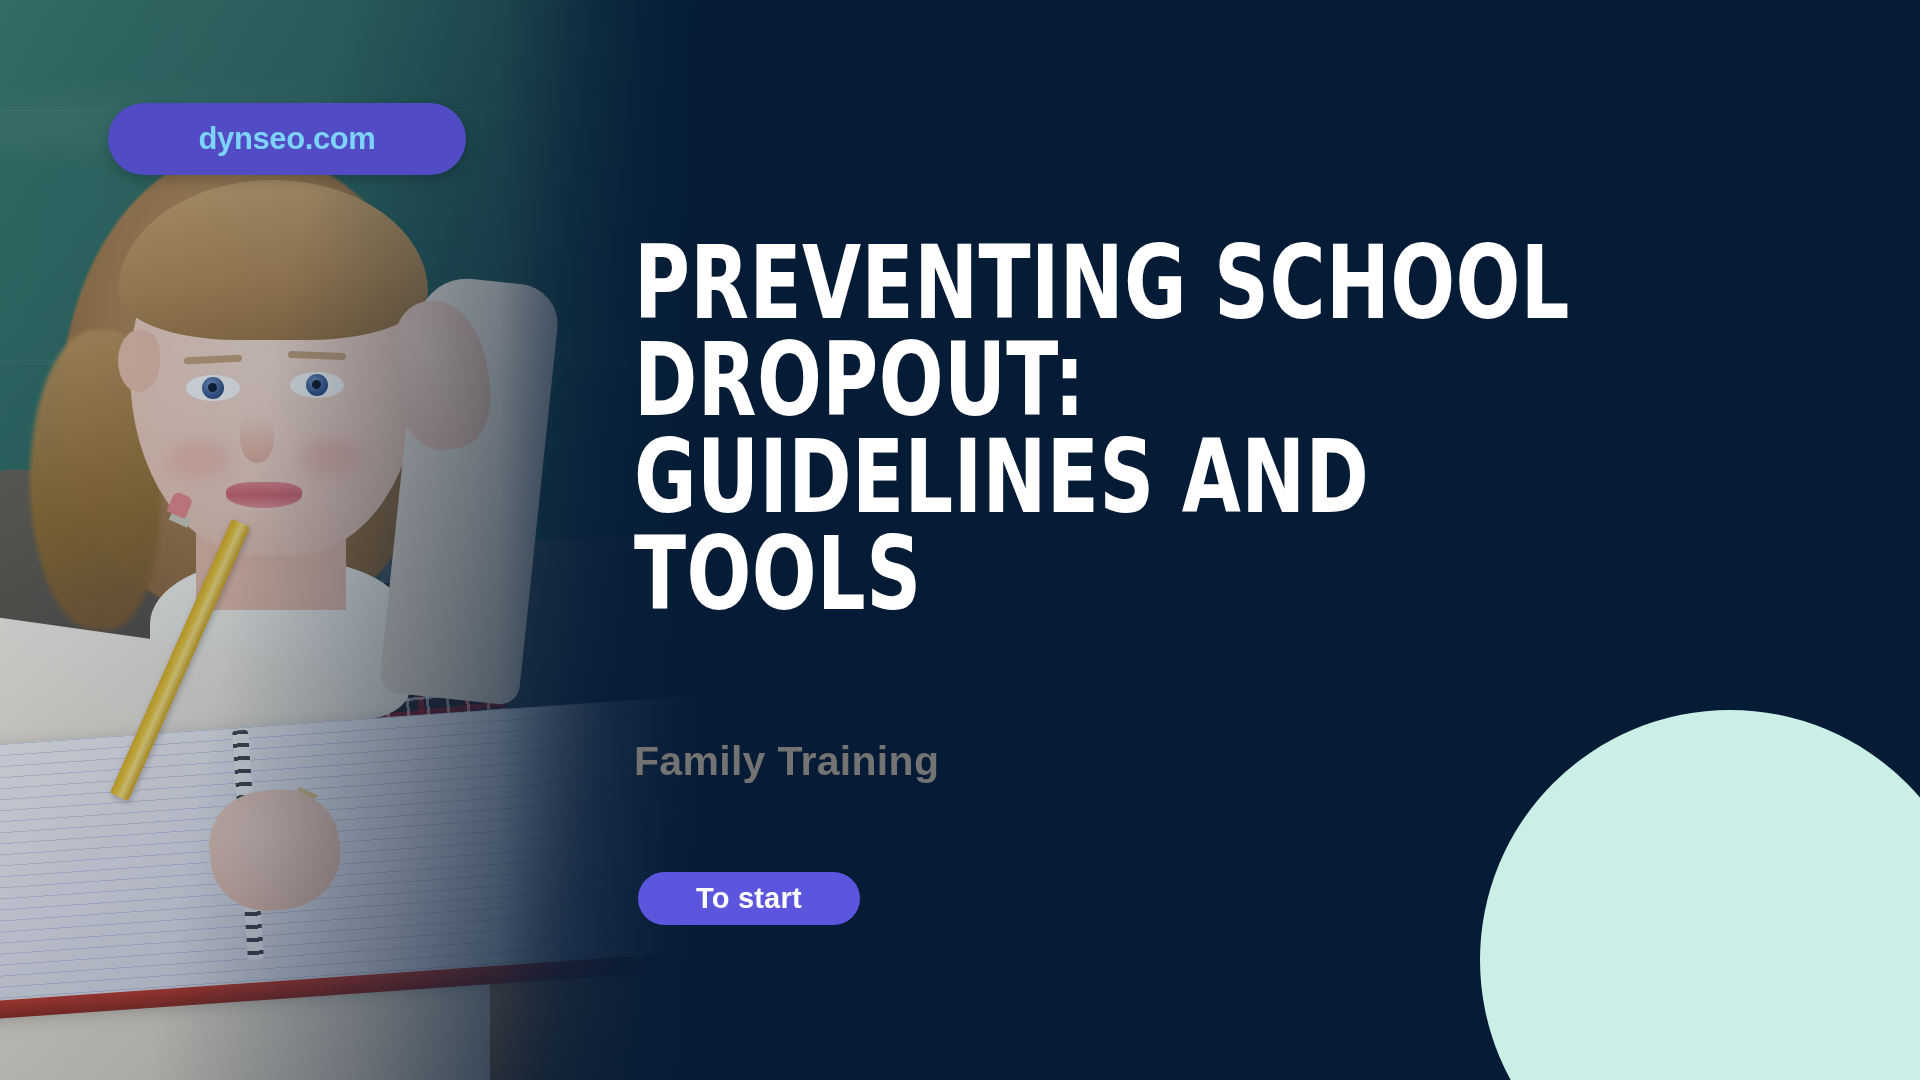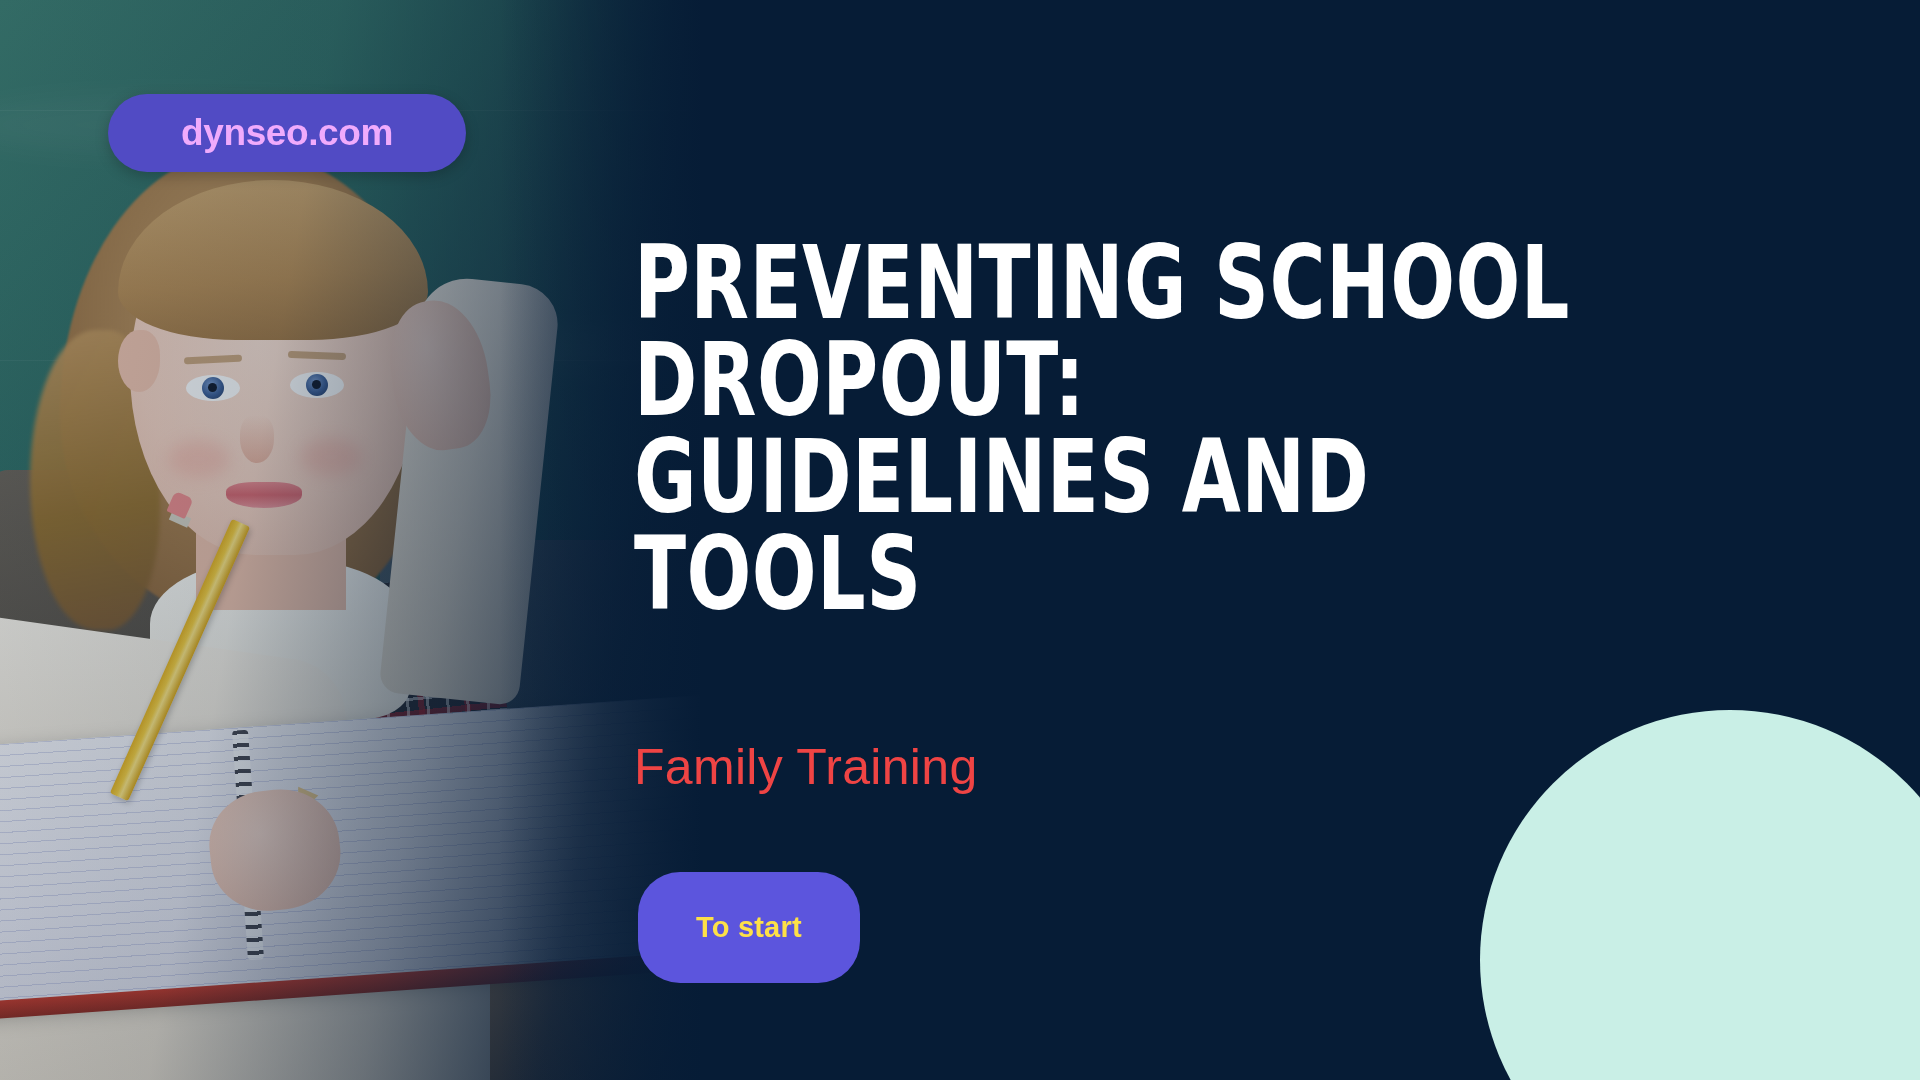--- a/index.html
+++ b/index.html
@@ -243,27 +243,27 @@
   }
   .photo-fade-right{
     position:absolute;right:0;top:0;width:200px;height:1080px;
     background:linear-gradient(90deg,rgba(6,28,54,0),rgba(6,28,54,.96));
     z-index:4;
   }
 
   
   .site-badge{
     position:absolute;
-    left:108px;top:94px;
+    left:108px;top:103px;
     min-width:290px;
     padding:18px 34px;
     border-radius:44px;
     background:#514BC4;
-    color:#f0abfc;
-    font-size:37px;
+    color:#7dd3fc;
+    font-size:31px;
     font-weight:bold;
     letter-spacing:-.4px;
     text-align:center;
     z-index:10;
     box-shadow:0 4px 14px rgba(0,0,0,.22);
   }
 
   
   .content{
     position:absolute;
@@ -283,34 +283,34 @@
     font-weight:bold;
     letter-spacing:.5px;
     text-transform:uppercase;
     transform:scaleX(.84);
     transform-origin:left top;
   }
   .subtitle{
     position:absolute;
     left:0;top:738px;
     margin:0;
-    color:#ef4444;
-    font-size:50px;
-    font-weight:normal;
+    color:#737373;
+    font-size:41px;
+    font-weight:bold;
     letter-spacing:.3px;
   }
   .cta{
     position:absolute;
     left:4px;top:872px;
     display:inline-block;
-    padding:39px 58px;
+    padding:10px 58px;
     border:0;
     border-radius:42px;
     background:#5C55DD;
-    color:#fde047;
+    color:#ffffff;
     font-family:"Liberation Sans", sans-serif;
     font-size:29px;
     font-weight:bold;
     letter-spacing:.2px;
     cursor:pointer;
   }
 </style>
 </head>
 <body>
 

